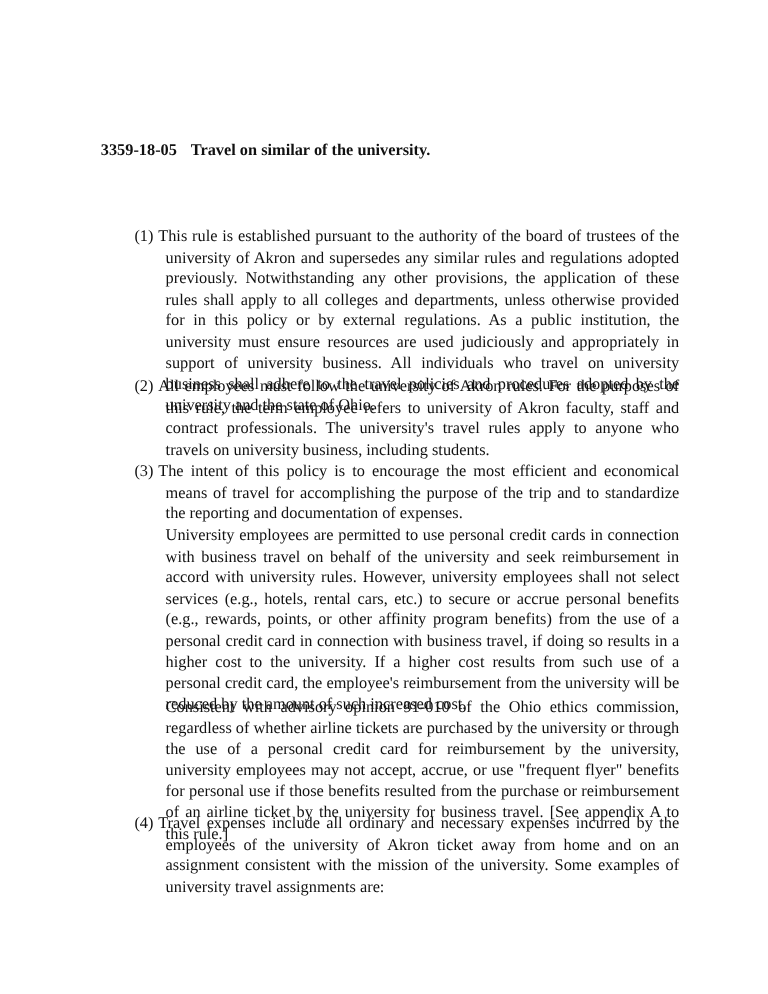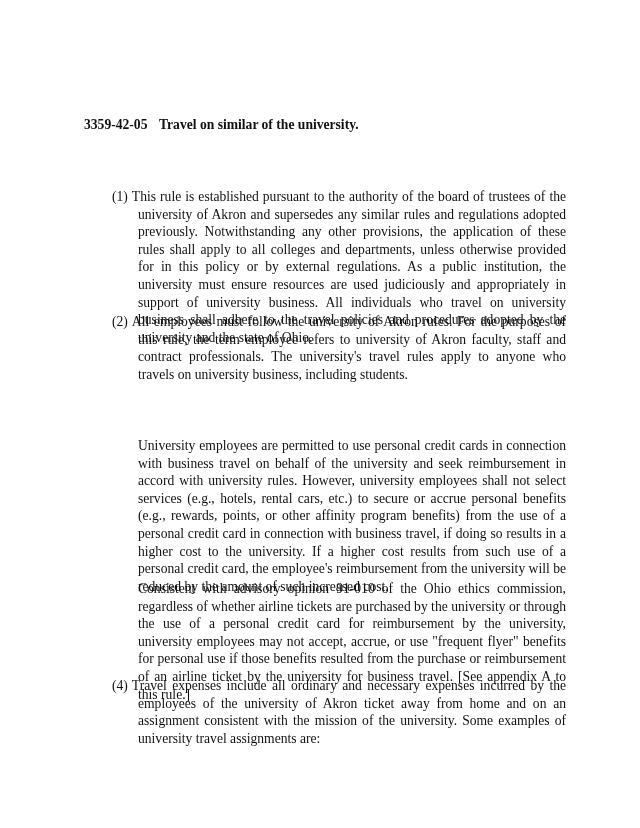--- a/index.html
+++ b/index.html
@@ -59,32 +59,35 @@
     text-align: justify;
   }
   .last-line-left { text-align-last: left; }
 </style>
 </head>
 <body>
 
 <div class="page">
 
   <div class="heading">
-    <span class="num">3359-42-05</span><span>Travel on similar of the university.</span>
+    <span class="num">3359-18-05</span><span>Travel on similar of the university.</span>
   </div>
 
 
   <div class="para last-line-left" style="top:188px;">
     <span class="label">(1)</span><span>This rule is established pursuant to the authority of the board of trustees of the university of Akron and supersedes any similar rules and regulations adopted previously. Notwithstanding any other provisions, the application of these rules shall apply to all colleges and departments, unless otherwise provided for in this policy or by external regulations. As a public institution, the university must ensure resources are used judiciously and appropriately in support of university business. All individuals who travel on university business shall adhere to the travel policies and procedures adopted by the university and the state of Ohio.</span>
   </div>
 
   <div class="para last-line-left" style="top:313px;">
     <span class="label">(2)</span><span>All employees must follow the university of Akron rules. For the purposes of this rule, the term employee refers to university of Akron faculty, staff and contract professionals. The university's travel rules apply to anyone who travels on university business, including students.</span>
   </div>
 
+  <div class="para last-line-left" style="top:384px;">
+    <span class="label">(3)</span><span>The intent of this policy is to encourage the most efficient and economical means of travel for accomplishing the purpose of the trip and to standardize the reporting and documentation of expenses.</span>
+  </div>
 
   <div class="sub last-line-left" style="top:437px;">University employees are permitted to use personal credit cards in connection with business travel on behalf of the university and seek reimbursement in accord with university rules. However, university employees shall not select services (e.g., hotels, rental cars, etc.) to secure or accrue personal benefits (e.g., rewards, points, or other affinity program benefits) from the use of a personal credit card in connection with business travel, if doing so results in a higher cost to the university. If a higher cost results from such use of a personal credit card, the employee's reimbursement from the university will be reduced by the amount of such increased cost.</div>
 
   <div class="sub last-line-left" style="top:580px;">Consistent with advisory opinion 91-010 of the Ohio ethics commission, regardless of whether airline tickets are purchased by the university or through the use of a personal credit card for reimbursement by the university, university employees may not accept, accrue, or use "frequent flyer" benefits for personal use if those benefits resulted from the purchase or reimbursement of an airline ticket by the university for business travel. [See appendix A to this rule.]</div>
 
   <div class="para last-line-left" style="top:677px;">
     <span class="label">(4)</span><span>Travel expenses include all ordinary and necessary expenses incurred by the employees of the university of Akron ticket away from home and on an assignment consistent with the mission of the university. Some examples of university travel assignments are:</span>
   </div>
 
 </div>

